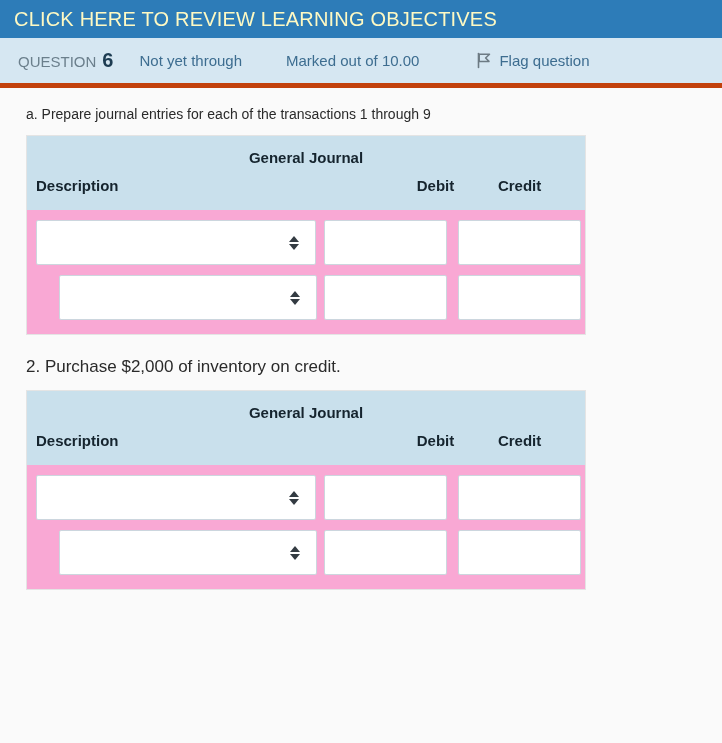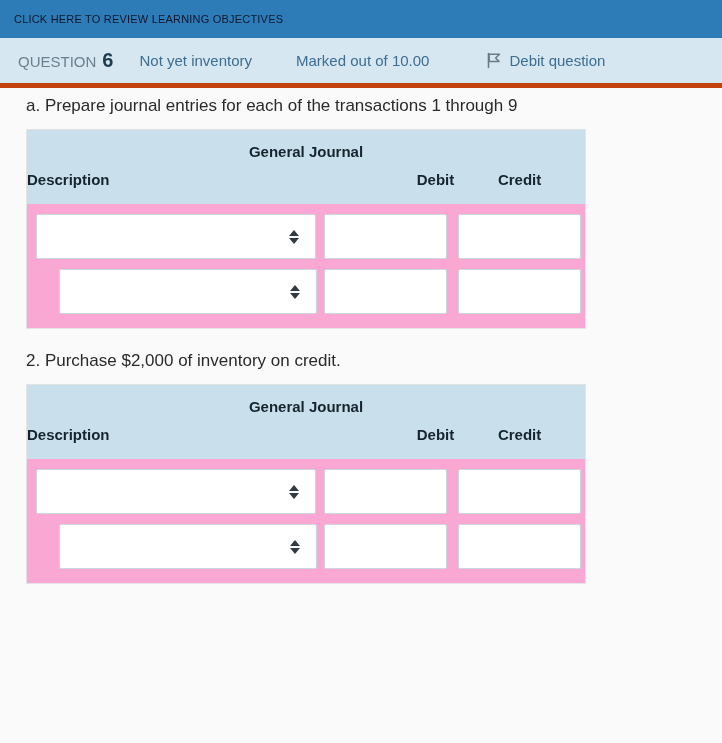--- a/index.html
+++ b/index.html
@@ -20,22 +20,22 @@
   
   .lo-banner {
     height: 38px;
     background: #2d7cb8;
     display: flex;
     align-items: center;
     padding: 0 0 0 14px;
     box-sizing: border-box;
   }
   .lo-banner-link {
-    color: #0f172a;
-    font-size: 11px;
+    color: #fef9c3;
+    font-size: 20px;
     letter-spacing: 0.2px;
     text-decoration: none;
     white-space: nowrap;
     cursor: pointer;
   }
 
   
   .q-bar {
     height: 50px;
     background: #d6e7f2;
@@ -90,23 +90,23 @@
   }
   .q-title {
     font-size: 19px;
     font-weight: bold;
     color: #1c1c1c;
     margin: 22px 0 0 0;
     white-space: nowrap;
     letter-spacing: -0.1px;
   }
   .q-instruction {
-    font-size: 17px;
+    font-size: 14px;
     color: #2a2a2a;
-    margin: 8px 0 0 0;
+    margin: 18px 0 0 0;
     white-space: nowrap;
   }
   .txn-label {
     font-size: 17px;
     color: #2a2a2a;
     margin: 22px 0 0 0;
     white-space: nowrap;
   }
 
   
@@ -128,20 +128,21 @@
     color: #15242e;
     padding: 13px 0 11px 0;
   }
   .journal-cols {
     display: flex;
     align-items: center;
     padding: 0 0 16px 0;
   }
   .col-desc {
     width: 290px;
+    padding-left: 9px;
     box-sizing: border-box;
     font-size: 15px;
     font-weight: bold;
     color: #15242e;
   }
   .col-debit {
     width: 138px;
     text-align: right;
     font-size: 15px;
     font-weight: bold;
@@ -235,30 +236,30 @@
 
 <div class="lo-banner">
   <a class="lo-banner-link">CLICK HERE TO REVIEW LEARNING OBJECTIVES</a>
 </div>
 
 <div class="q-bar">
   <div class="q-no">
     <span>QUESTION</span>
     <span class="q-no-num">6</span>
   </div>
-  <div class="q-state">Not yet inventory</div>
+  <div class="q-state">Not yet through</div>
   <div class="q-marks">Marked out of 10.00</div>
   <div class="q-flag">
     <span class="flag-icon">
       <svg width="16" height="17" viewBox="0 0 16 17">
         <path d="M2.5 1.5 L2.5 15.5" stroke="#6d7b84" stroke-width="1.6" fill="none" stroke-linecap="round"></path>
         <path d="M3.2 2.2 L13.5 2.2 L9.6 6.0 L13.0 9.4 L3.2 9.4 Z" fill="none" stroke="#6d7b84" stroke-width="1.5" stroke-linejoin="round"></path>
       </svg>
     </span>
-    <span class="q-flag-label">Debit question</span>
+    <span class="q-flag-label">Flag question</span>
   </div>
 </div>
 
 <div class="q-body">
 
   <div class="q-instruction">a. Prepare journal entries for each of the transactions 1 through 9</div>
 
   <div>
 
     <div class="journal">

